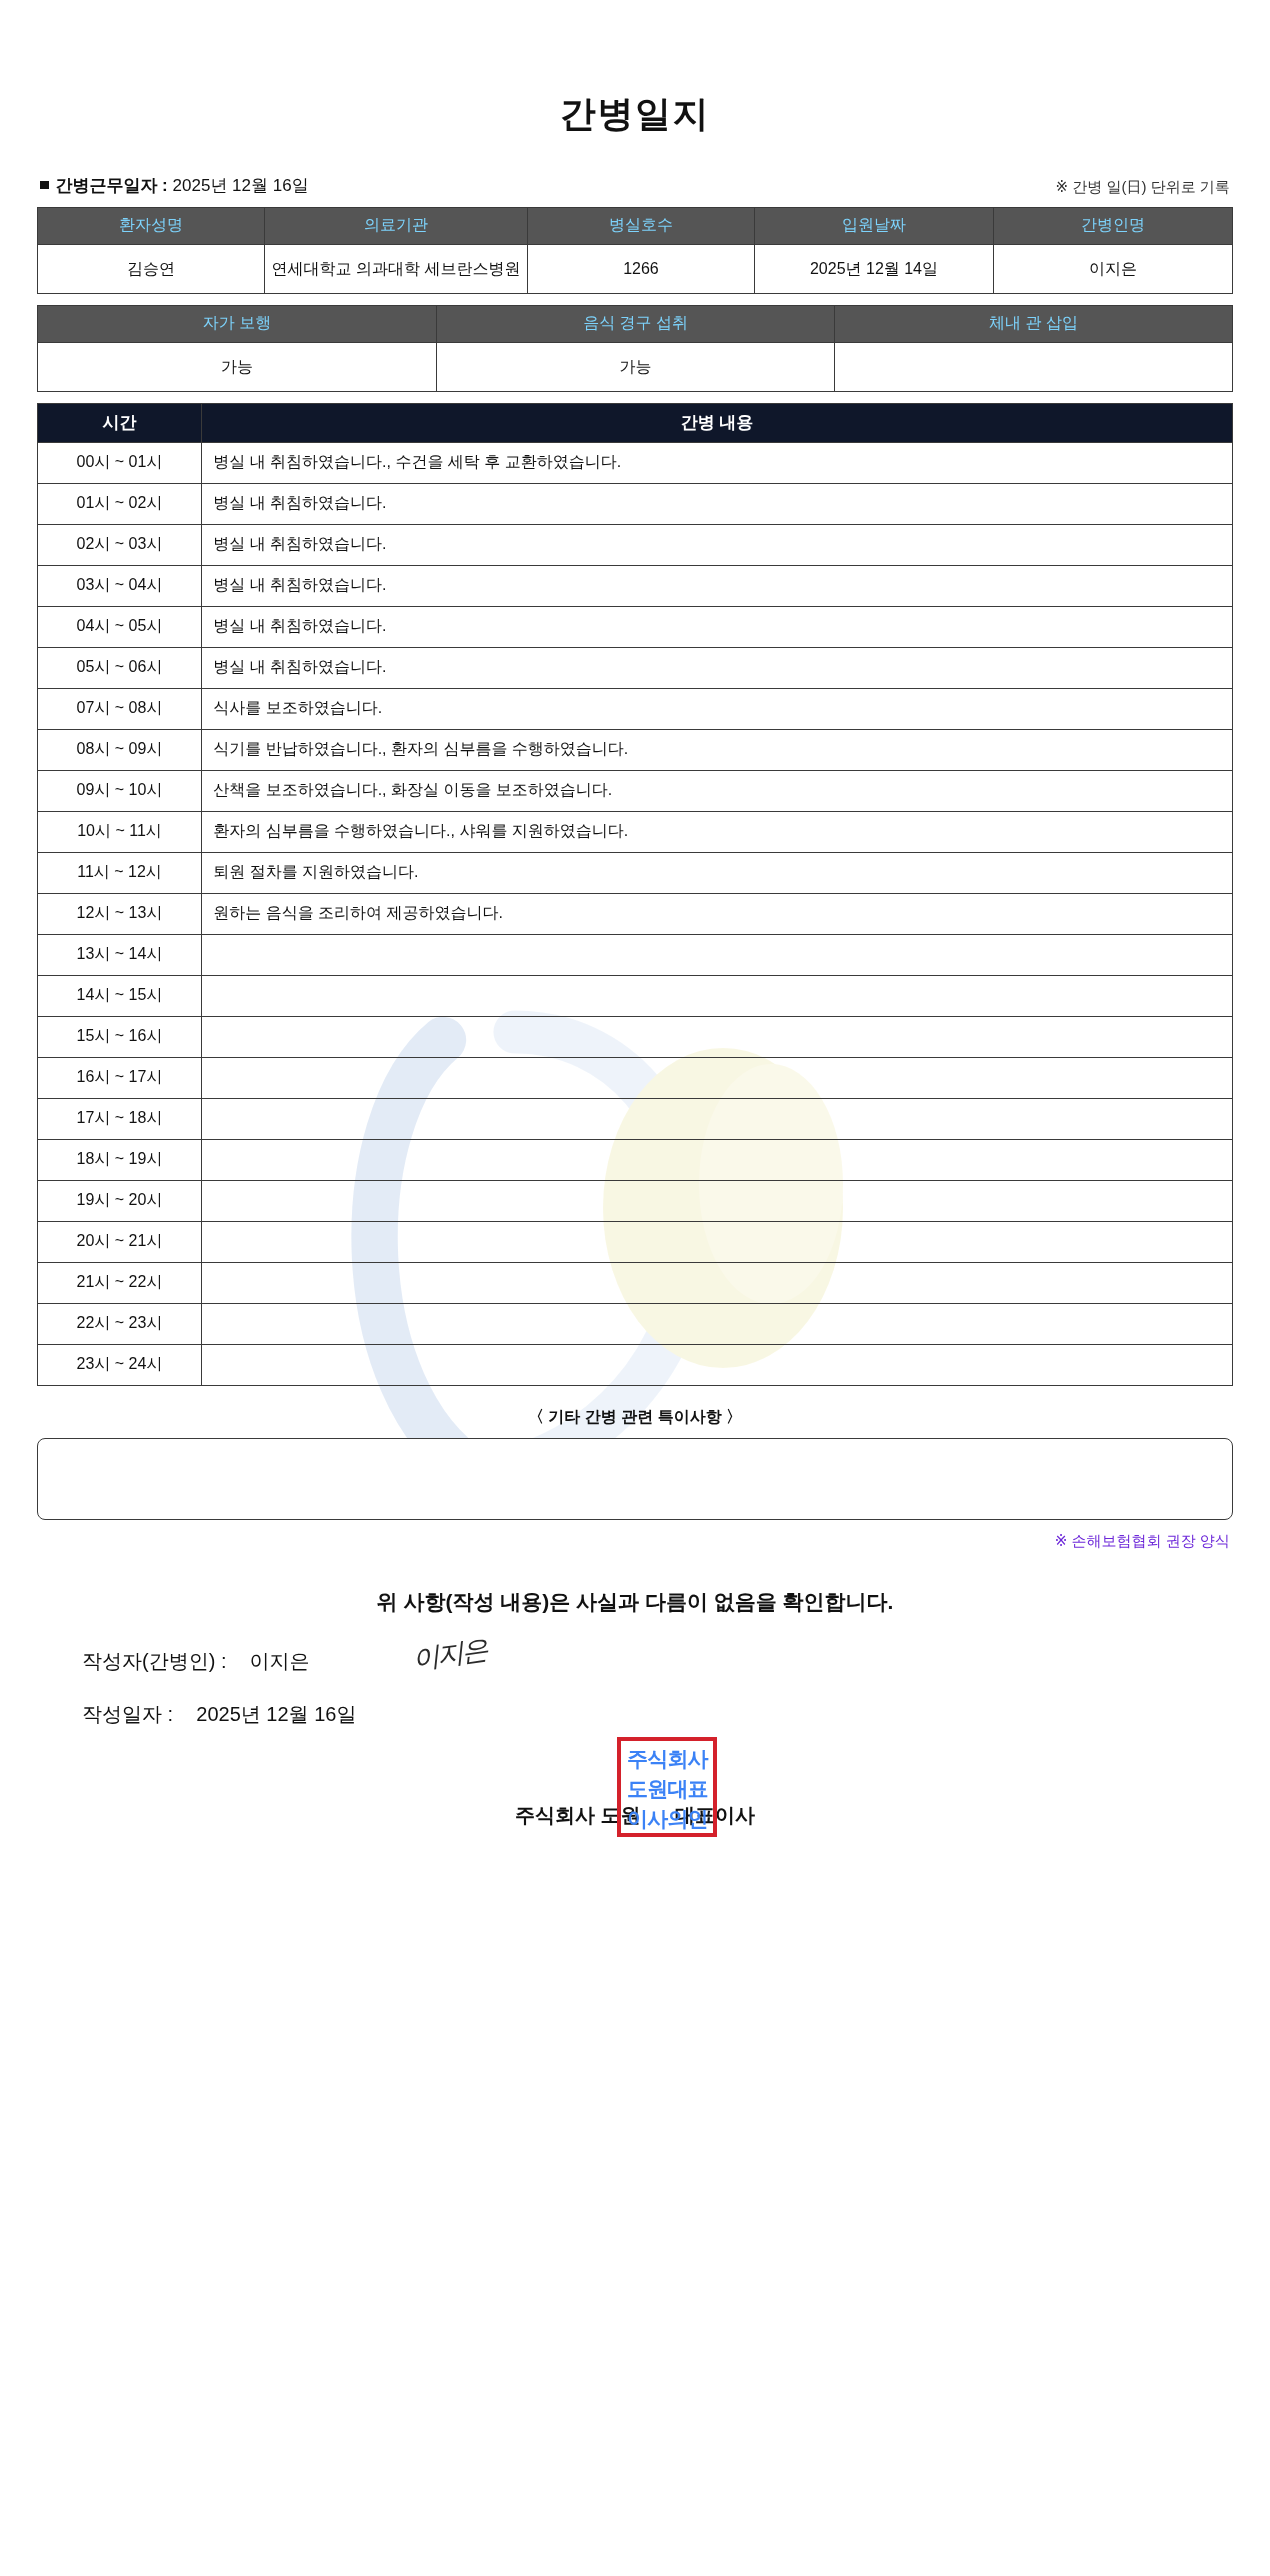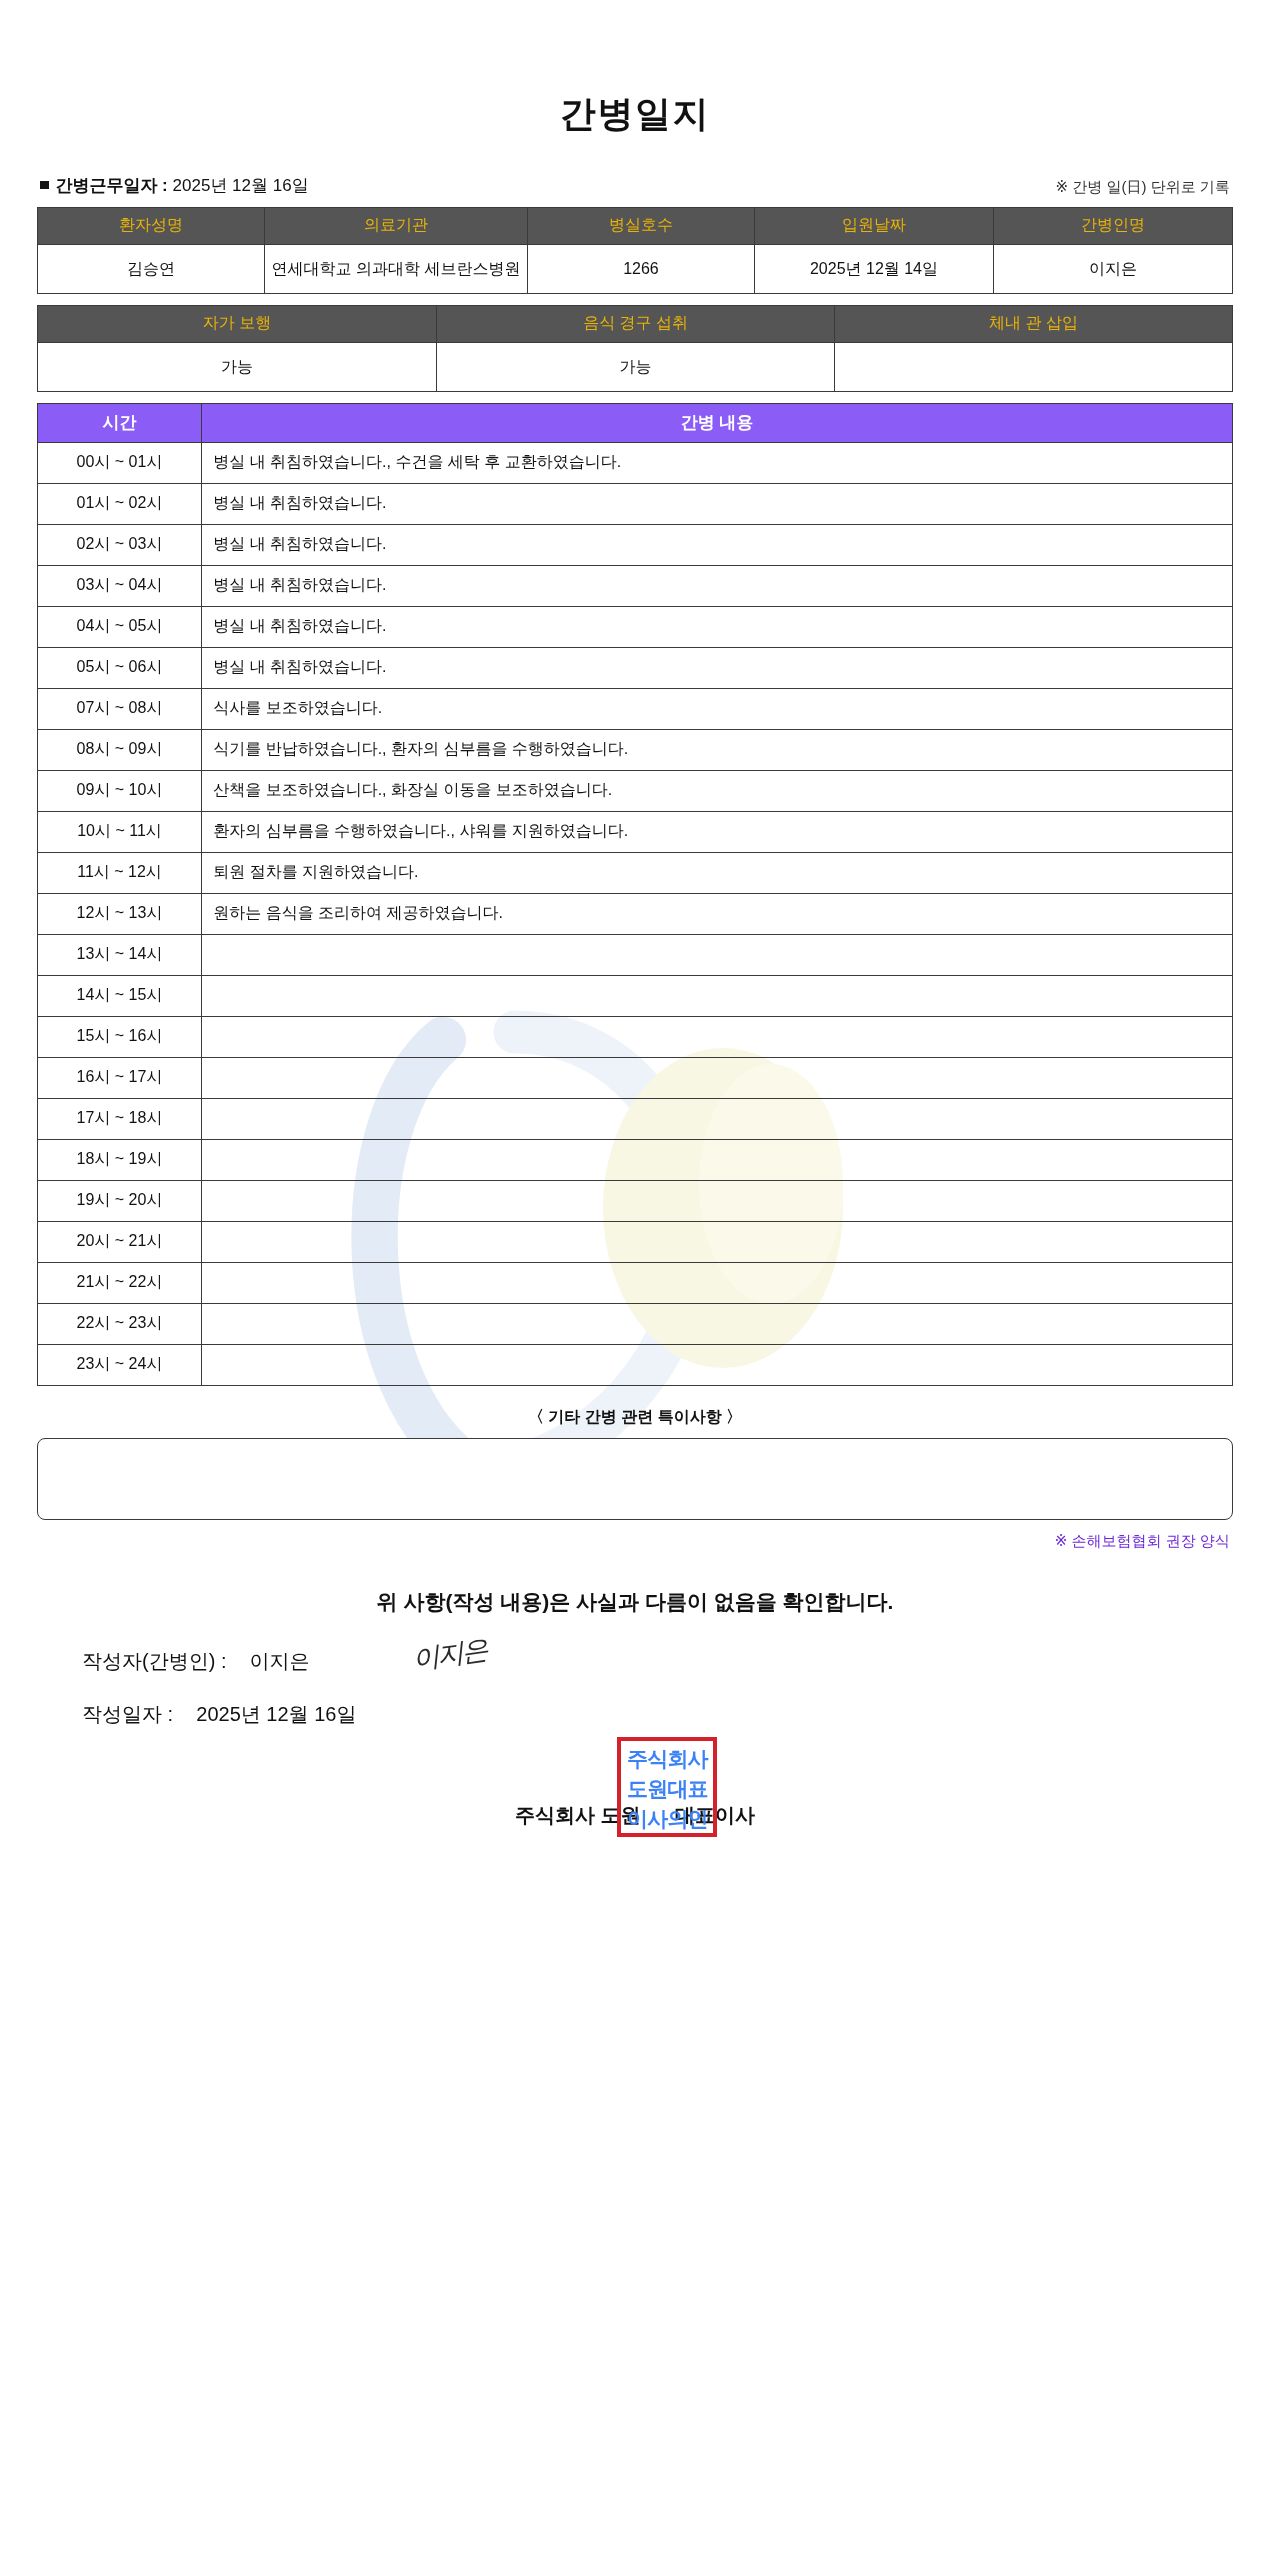--- a/index.html
+++ b/index.html
@@ -79,42 +79,42 @@
   table.grid td, table.grid th {
     border: 0.8px solid #3a3a3a;
     text-align: center;
     vertical-align: middle;
     font-size: 16px;
     font-weight: normal;
     padding: 0;
   }
   th.hdr {
     background: #555555;
-    color: #eab308;
+    color: #7dd3fc;
     font-weight: bold;
     height: 36px;
     font-size: 17px;
   }
   td.val {
     height: 48px;
     background: #ffffff;
     line-height: 1.35;
   }
   td.val.two-line { font-size: 16px; }
 
   .tbl-gap { height: 11.2px; }
 
   
   table.hours {
     width: 100%;
     border-collapse: collapse;
     table-layout: fixed;
   }
   table.hours th.h-time, table.hours th.h-content {
-    background: #8b5cf6;
+    background: #0f172a;
     color: #fff;
     font-weight: bold;
     font-size: 17px;
     height: 36px;
     border: 0.8px solid #3a3a3a;
   }
   table.hours td {
     border: 0.8px solid #3a3a3a;
     height: 38px;
     font-size: 16px;

